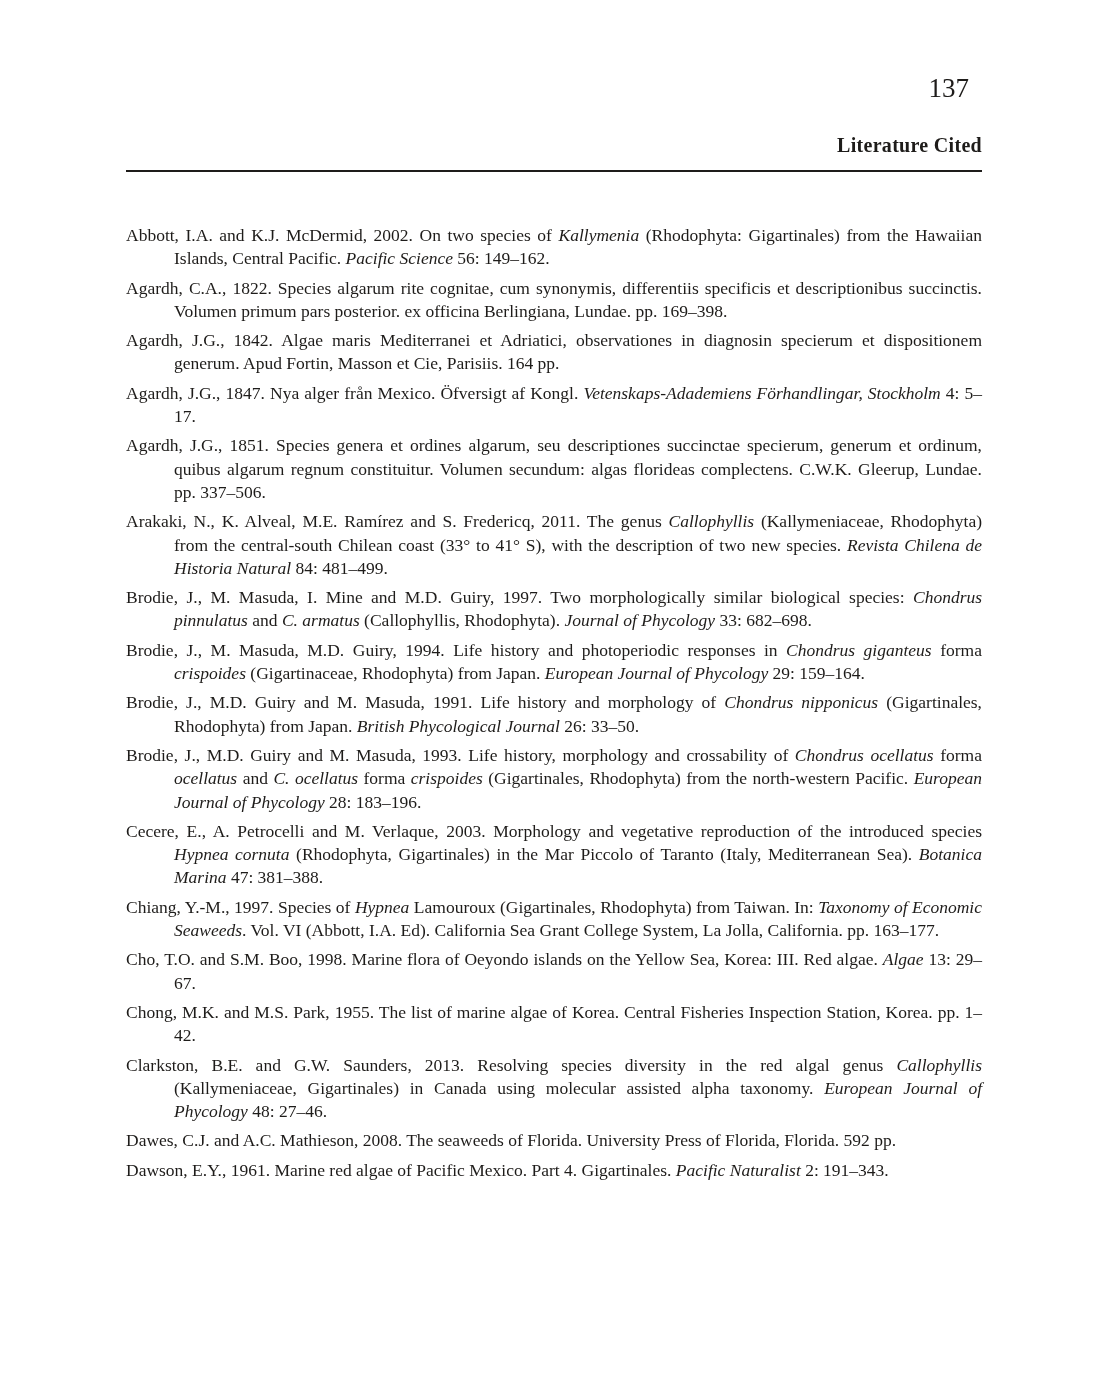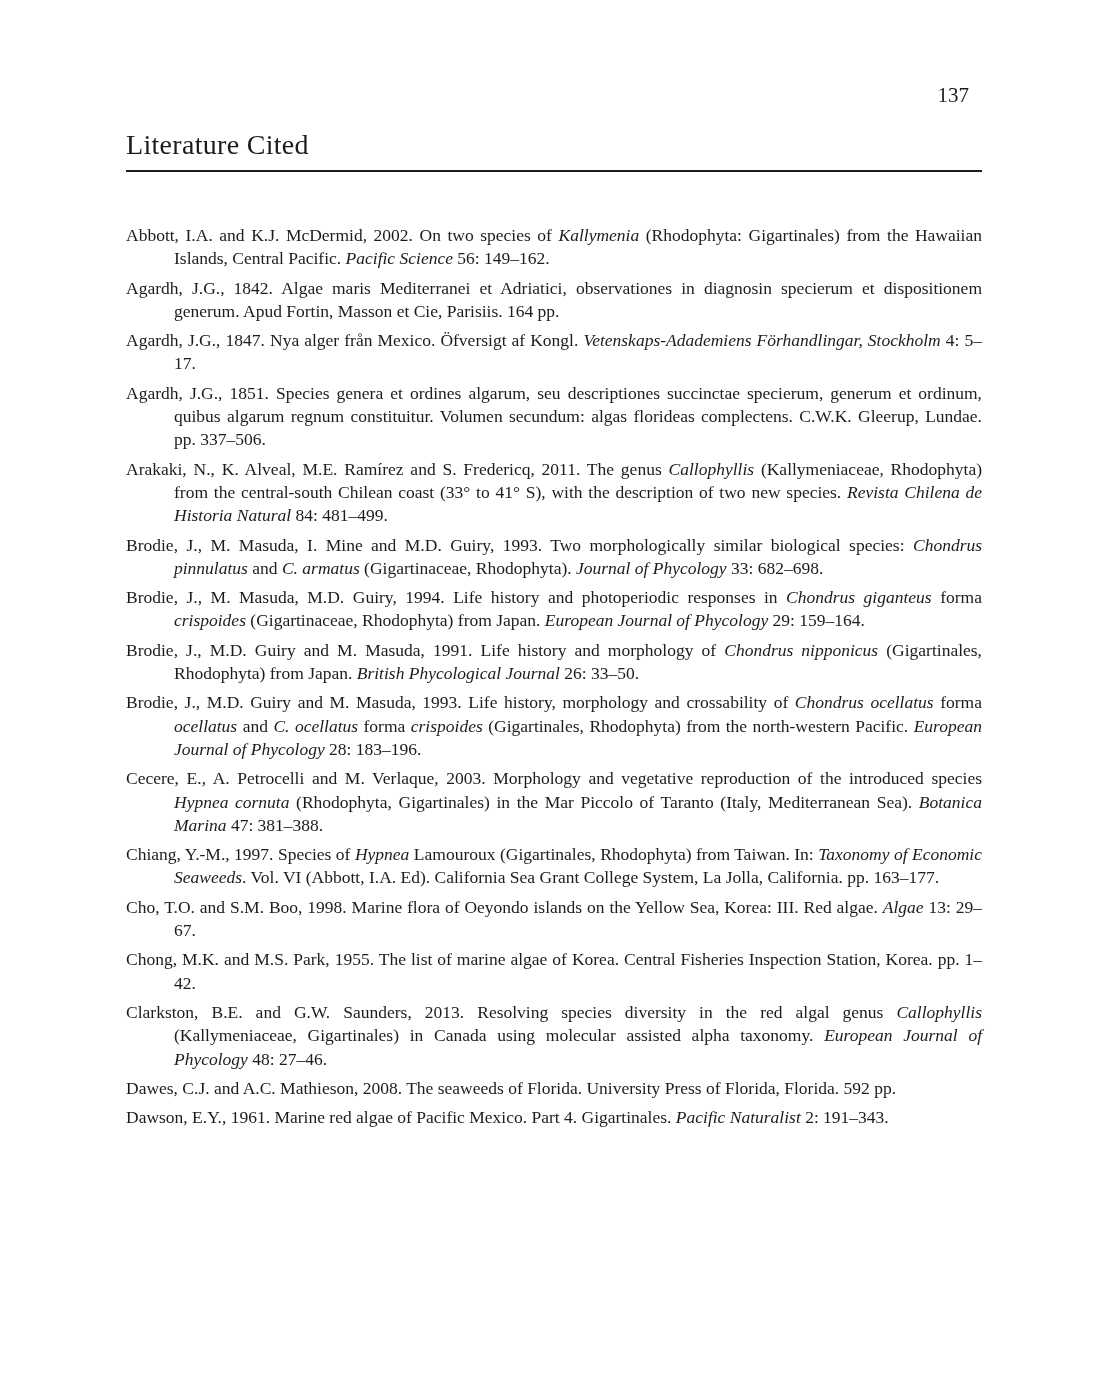--- a/index.html
+++ b/index.html
@@ -11,39 +11,40 @@
     position: relative;
     width: 1100px;
     height: 1400px;
     background: #ffffff;
     overflow: hidden;
     font-family: "Liberation Serif", "DejaVu Serif", serif;
     color: #1e1c1a;
   }
   .folio {
     position: absolute;
-    top: 83px;
+    top: 76px;
     right: 131px;
-    font-size: 21px;
+    font-size: 27px;
     line-height: 24px;
     color: #1e1c1a;
   }
   .content {
     position: absolute;
     left: 126px;
     top: 125px;
     width: 856px;
   }
   .title {
     margin: 0;
-    font-size: 28px;
+    font-size: 20px;
     line-height: 40px;
-    font-weight: 400;
+    font-weight: 700;
     letter-spacing: 0.3px;
     color: #1e1c1a;
+    text-align: right;
   }
   .title-rule {
     border: none;
     border-top: 2px solid #1e1c1a;
     margin: 5px 0 0 0;
   }
   .refs {
     margin-top: 52px;
   }
   .ref {
@@ -63,25 +64,26 @@
 <body>
 
 <div class="page">
   <div class="folio">137</div>
 
   <div class="content">
     <h1 class="title">Literature Cited</h1>
     <hr class="title-rule">
     <div class="refs" id="refs">
         <p class="ref"><span>Abbott, I.A. and K.J. McDermid, 2002. On two species of </span><i>Kallymenia</i><span> (Rhodophyta: Gigartinales) from the Hawaiian Islands, Central Pacific. </span><i>Pacific Science</i><span> 56: 149–162.</span></p>
+        <p class="ref"><span>Agardh, C.A., 1822. Species algarum rite cognitae, cum synonymis, differentiis specificis et descriptionibus succinctis. Volumen primum pars posterior. ex officina Berlingiana, Lundae. pp. 169–398.</span></p>
         <p class="ref"><span>Agardh, J.G., 1842. Algae maris Mediterranei et Adriatici, observationes in diagnosin specierum et dispositionem generum. Apud Fortin, Masson et Cie, Parisiis. 164 pp.</span></p>
         <p class="ref"><span>Agardh, J.G., 1847. Nya alger från Mexico. Öfversigt af Kongl. </span><i>Vetenskaps-Adademiens Förhandlingar, Stockholm</i><span> 4: 5–17.</span></p>
         <p class="ref"><span>Agardh, J.G., 1851. Species genera et ordines algarum, seu descriptiones succinctae specierum, generum et ordinum, quibus algarum regnum constituitur. Volumen secundum: algas florideas complectens. C.W.K. Gleerup, Lundae. pp. 337–506.</span></p>
         <p class="ref"><span>Arakaki, N., K. Alveal, M.E. Ramírez and S. Fredericq, 2011. The genus </span><i>Callophyllis</i><span> (Kallymeniaceae, Rhodophyta) from the central-south Chilean coast (33° to 41° S), with the description of two new species. </span><i>Revista Chilena de Historia Natural</i><span> 84: 481–499.</span></p>
-        <p class="ref"><span>Brodie, J., M. Masuda, I. Mine and M.D. Guiry, 1993. Two morphologically similar biological species: </span><i>Chondrus pinnulatus</i><span> and </span><i>C. armatus</i><span> (Gigartinaceae, Rhodophyta). </span><i>Journal of Phycology</i><span> 33: 682–698.</span></p>
+        <p class="ref"><span>Brodie, J., M. Masuda, I. Mine and M.D. Guiry, 1997. Two morphologically similar biological species: </span><i>Chondrus pinnulatus</i><span> and </span><i>C. armatus</i><span> (Callophyllis, Rhodophyta). </span><i>Journal of Phycology</i><span> 33: 682–698.</span></p>
         <p class="ref"><span>Brodie, J., M. Masuda, M.D. Guiry, 1994. Life history and photoperiodic responses in </span><i>Chondrus giganteus</i><span> forma </span><i>crispoides</i><span> (Gigartinaceae, Rhodophyta) from Japan. </span><i>European Journal of Phycology</i><span> 29: 159–164.</span></p>
         <p class="ref"><span>Brodie, J., M.D. Guiry and M. Masuda, 1991. Life history and morphology of </span><i>Chondrus nipponicus</i><span> (Gigartinales, Rhodophyta) from Japan. </span><i>British Phycological Journal</i><span> 26: 33–50.</span></p>
         <p class="ref"><span>Brodie, J., M.D. Guiry and M. Masuda, 1993. Life history, morphology and crossability of </span><i>Chondrus ocellatus</i><span> forma </span><i>ocellatus</i><span> and </span><i>C. ocellatus</i><span> forma </span><i>crispoides</i><span> (Gigartinales, Rhodophyta) from the north-western Pacific. </span><i>European Journal of Phycology</i><span> 28: 183–196.</span></p>
         <p class="ref"><span>Cecere, E., A. Petrocelli and M. Verlaque, 2003. Morphology and vegetative reproduction of the introduced species </span><i>Hypnea cornuta</i><span> (Rhodophyta, Gigartinales) in the Mar Piccolo of Taranto (Italy, Mediterranean Sea). </span><i>Botanica Marina</i><span> 47: 381–388.</span></p>
         <p class="ref"><span>Chiang, Y.-M., 1997. Species of </span><i>Hypnea</i><span> Lamouroux (Gigartinales, Rhodophyta) from Taiwan. In: </span><i>Taxonomy of Economic Seaweeds</i><span>. Vol. VI (Abbott, I.A. Ed). California Sea Grant College System, La Jolla, California. pp. 163–177.</span></p>
         <p class="ref"><span>Cho, T.O. and S.M. Boo, 1998. Marine flora of Oeyondo islands on the Yellow Sea, Korea: III. Red algae. </span><i>Algae</i><span> 13: 29–67.</span></p>
         <p class="ref"><span>Chong, M.K. and M.S. Park, 1955. The list of marine algae of Korea. Central Fisheries Inspection Station, Korea. pp. 1–42.</span></p>
         <p class="ref"><span>Clarkston, B.E. and G.W. Saunders, 2013. Resolving species diversity in the red algal genus </span><i>Callophyllis</i><span> (Kallymeniaceae, Gigartinales) in Canada using molecular assisted alpha taxonomy. </span><i>European Journal of Phycology</i><span> 48: 27–46.</span></p>
         <p class="ref"><span>Dawes, C.J. and A.C. Mathieson, 2008. The seaweeds of Florida. University Press of Florida, Florida. 592 pp.</span></p>
         <p class="ref"><span>Dawson, E.Y., 1961. Marine red algae of Pacific Mexico. Part 4. Gigartinales. </span><i>Pacific Naturalist</i><span> 2: 191–343.</span></p>

